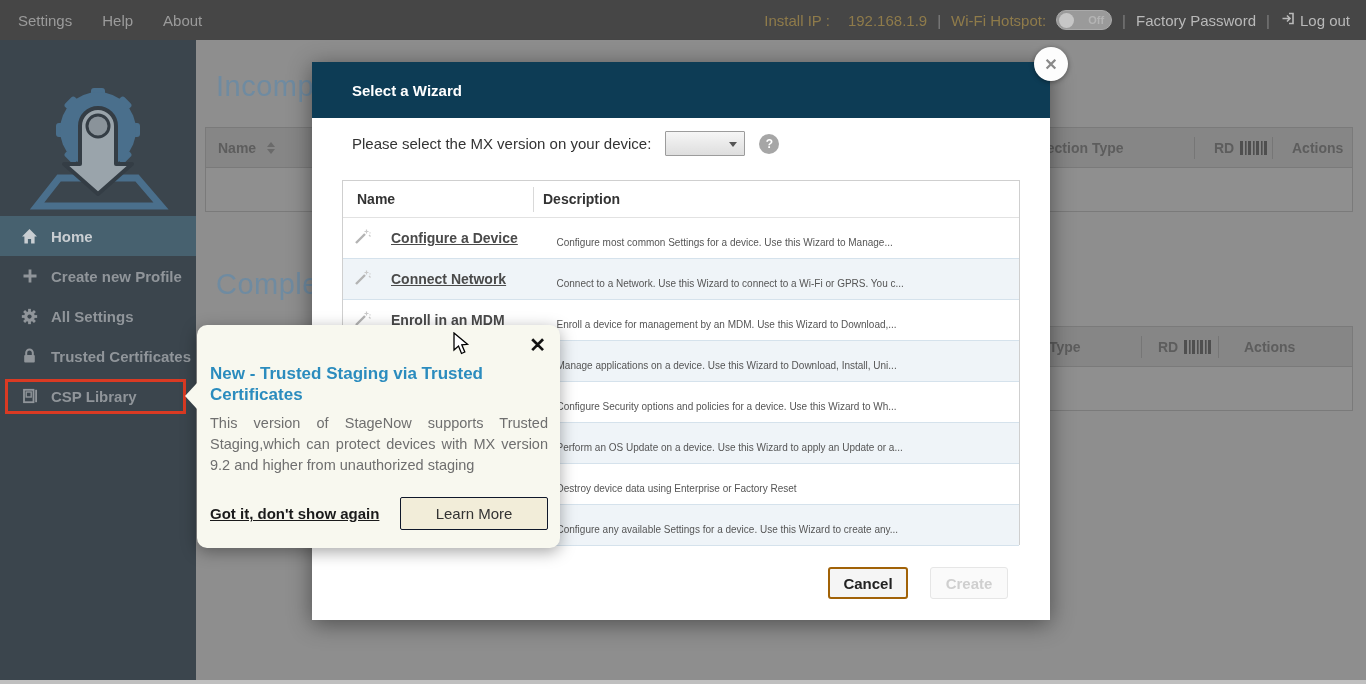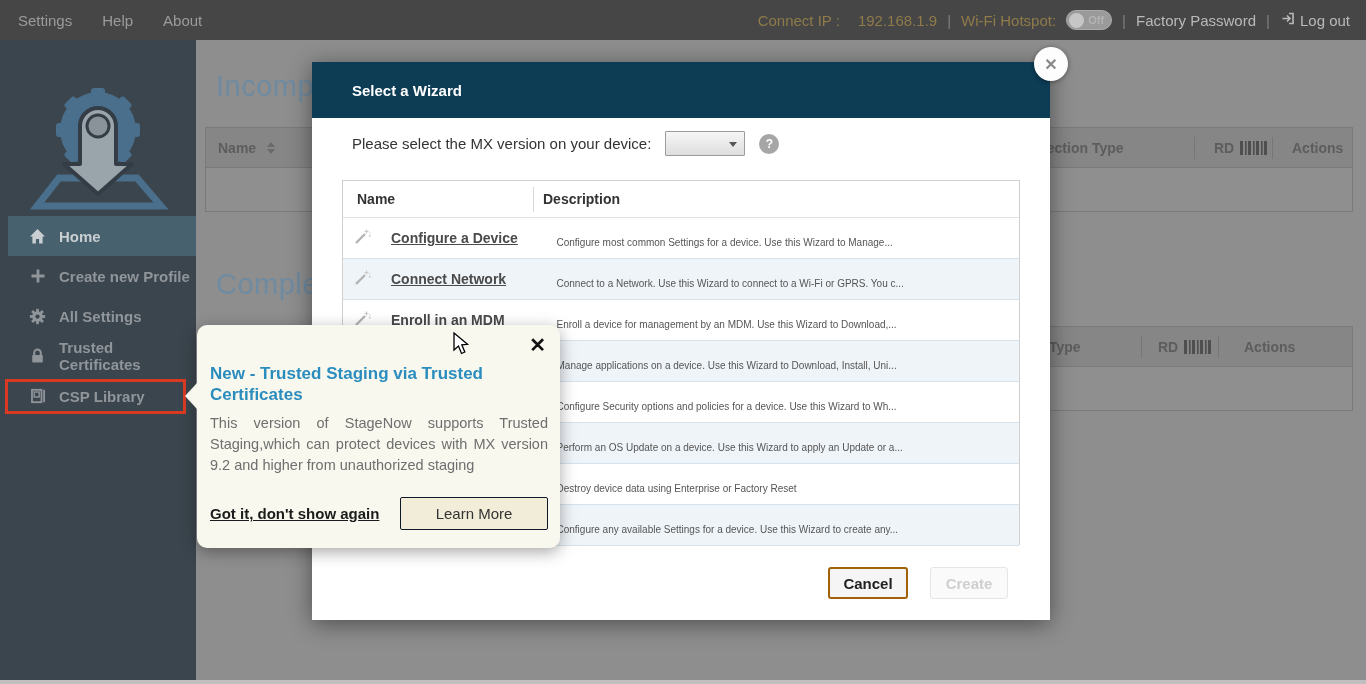--- a/index.html
+++ b/index.html
@@ -10,31 +10,31 @@
   }
   
   .topbar { position:absolute; left:0; top:0; width:1366px; height:40px; background:#464646;
             display:flex; align-items:center; justify-content:space-between; z-index:2;}
   .topbar-left { display:flex; gap:30px; padding-left:18px; }
   .topbar-left .menu-item { color:#9b9b9b; font-size:15px; cursor:default; }
   .topbar-right { display:flex; align-items:center; gap:10px; padding-right:16px; font-size:15px; }
   .gold { color:#8f7b4a; }
   .tb-sep { color:#7f7f7f; }
   .tb-light { color:#b9b9b9; }
-  .toggle { position:relative; width:46px; height:20px; border-radius:10px; background:#9a9a9a;
+  .toggle { position:relative; width:56px; height:20px; border-radius:10px; background:#9a9a9a;
             border:1px solid #aaa; display:flex; align-items:center; justify-content:flex-end; }
   .toggle .knob { position:absolute; left:2px; top:1.5px; width:15px; height:15px; border-radius:50%; background:#c6c6c6; }
   .toggle .state { color:#b4b4b4; font-size:11px; font-weight:bold; padding-right:7px; }
   .logout { display:flex; align-items:center; gap:5px; }
   
   .sidebar { position:absolute; left:0; top:40px; width:196px; height:644px; background:#3b454d; z-index:2; }
   .logo { position:absolute; left:23px; top:28px; }
   .nav { position:absolute; left:0; top:176px; width:196px; }
   .side-item { height:40px; display:flex; align-items:center; gap:13px; padding-left:21px;
-               color:#90959a; font-size:15px; font-weight:bold;margin-left:8px; }
+               color:#90959a; font-size:15px; font-weight:bold; }
   .side-item.active { background:#47616f; color:#c9ced2; }
   .side-item .sicon { width:17px; height:17px; flex:0 0 17px; display:flex; align-items:center; justify-content:center; }
   .red-highlight { position:absolute; left:5px; top:339px; width:181px; height:35px;
                    border:3px solid #da3a23; z-index:7; }
   
   .main { position:absolute; left:196px; top:40px; width:1170px; height:644px; background:#8e8e8e; z-index:1; }
   .bg-heading { position:absolute; color:#6f8ba1; font-size:29px; letter-spacing:0.5px; }
   .bg-table { position:absolute; left:9px; width:1148px; border:1px solid #7a7a7a; }
   .bg-thead { position:relative; height:40px; background:#868686; border-bottom:1px solid #7a7a7a; }
   .bg-thead .hcell { position:absolute; top:0; line-height:40px; color:#5d5d5d; font-size:14px; font-weight:bold; display:flex; align-items:center; gap:6px; height:40px;}
@@ -97,21 +97,21 @@
 
 <div id="screen">
 
   <div class="topbar">
     <div class="topbar-left">
       <span class="menu-item">Settings</span>
       <span class="menu-item">Help</span>
       <span class="menu-item">About</span>
     </div>
     <div class="topbar-right">
-      <span class="gold">Connect IP :</span>
+      <span class="gold">Install IP :</span>
       <span class="gold" style="margin-left:8px;">192.168.1.9</span>
       <span class="tb-sep">|</span>
       <span class="gold">Wi-Fi Hotspot:</span>
       <div class="toggle">
         <div class="knob"></div>
         <span class="state">Off</span>
       </div>
       <span class="tb-sep">|</span>
       <span class="tb-light">Factory Password</span>
       <span class="tb-sep">|</span>

